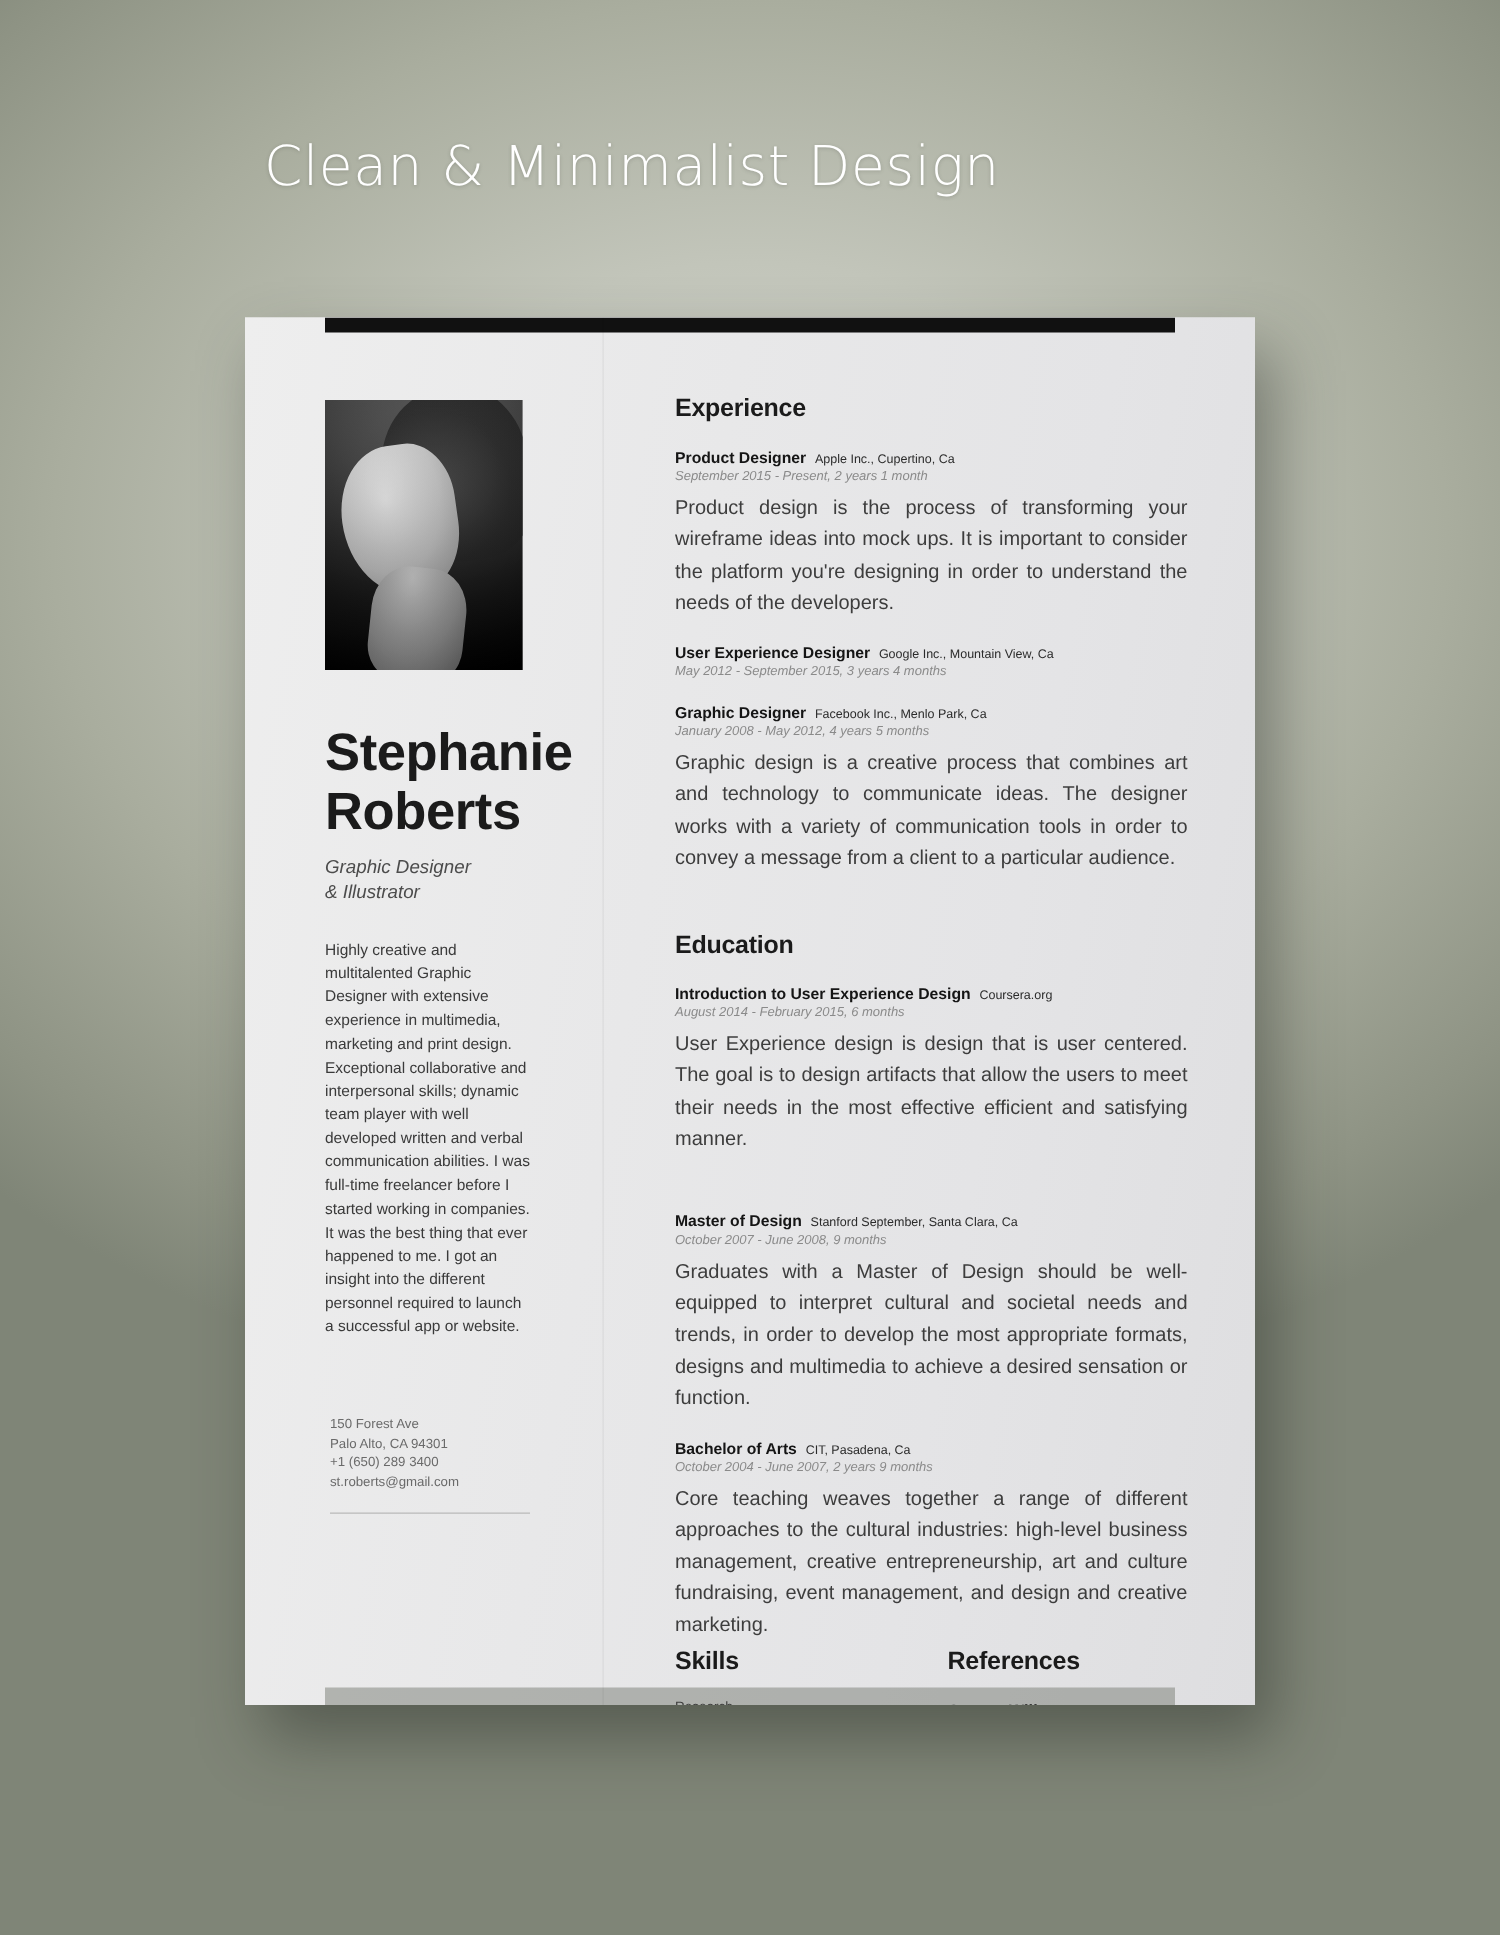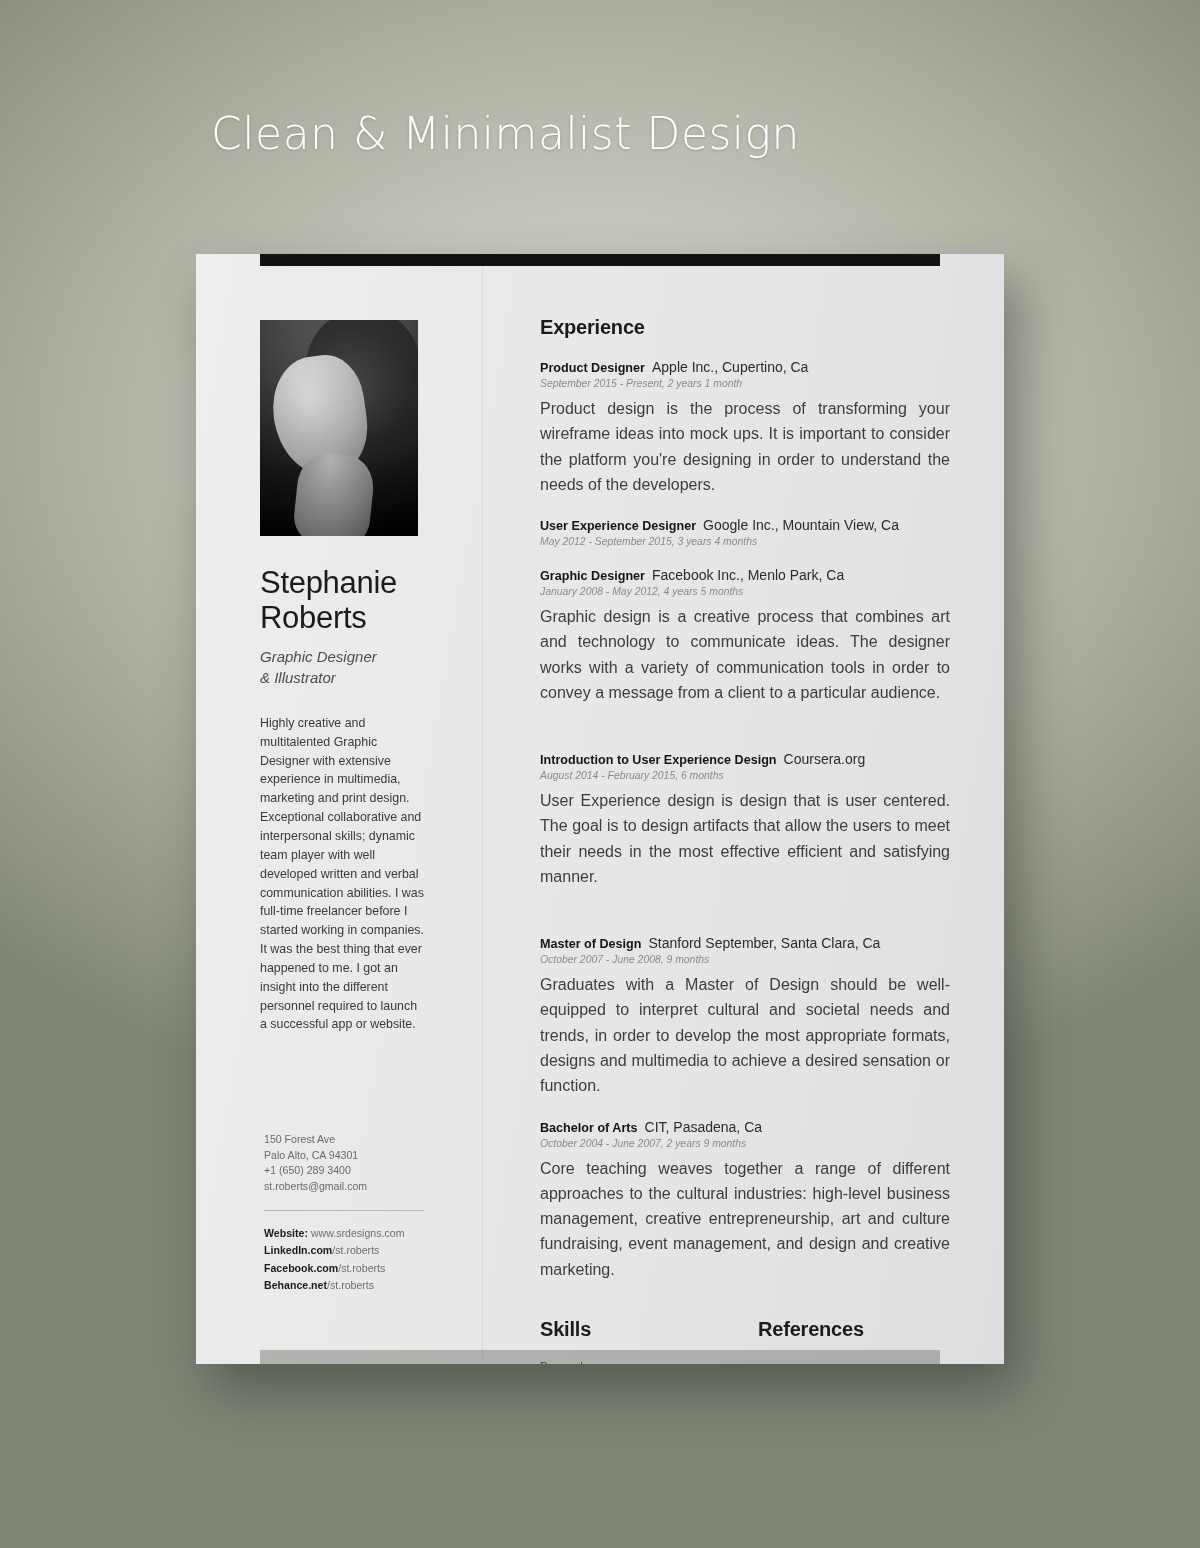--- a/index.html
+++ b/index.html
@@ -117,24 +117,24 @@
     background: radial-gradient(ellipse at 40% 10%, #ded6cf 0%, #a9a099 60%, #7a736d 100%);
     border-radius: 38% 38% 30% 30%;
     transform: rotate(6deg);
   }
   .photo .shade {
     position: absolute; inset: 0;
     background: linear-gradient(180deg, rgba(255,255,255,0.06), rgba(0,0,0,0.30));
   }
 
   .name {
-    margin-top: 30px;
-    font-size: 31px;
+    margin-top: 42px;
+    font-size: 42px;
     line-height: 1.12;
-    font-weight: 400;
+    font-weight: 700;
     color: #1b1b1b;
     letter-spacing: -0.3px;
   }
   .subtitle {
     margin-top: 12px;
     font-size: 15px;
     line-height: 1.35;
     font-style: italic;
     color: #4c4c4c;
   }
@@ -189,21 +189,21 @@
   }
   .entry { margin-bottom: 20px; }
   .entry-head {
     font-size: 12.6px;
     color: #151515;
     font-weight: 700;
     margin-bottom: 3px;
   }
   .entry-head .org {
     font-weight: 400;
-    font-size: 14px;
+    font-size: 10px;
     color: #2b2b2b;
     margin-left: 7px;
     margin-top: 22px;
   }
   .entry-date {
     font-size: 10.4px;
     font-style: italic;
     color: #8a8a8a;
     margin-bottom: 7px;
   }
@@ -273,35 +273,20 @@
   </div>
 
   <div class="contact">
     <div class="line">150 Forest Ave</div>
     <div class="line">Palo Alto, CA 94301</div>
     <div class="line">+1 (650) 289 3400</div>
     <div class="line">st.roberts@gmail.com</div>
 
     <div class="rule"></div>
 
-    <div class="links">
-      <div class="line">
-        <b>Website:</b>
-        <span>www.srdesigns.com</span>
-      </div>
-      <div class="line">
-        <b>LinkedIn.com</b><span>/st.roberts</span>
-      </div>
-      <div class="line">
-        <b>Facebook.com</b><span>/st.roberts</span>
-      </div>
-      <div class="line">
-        <b>Behance.net</b><span>/st.roberts</span>
-      </div>
-    </div>
   </div>
 
   <div class="right-col">
 
     <h2 class="section">Experience</h2>
 
     <div class="entry">
       <div class="entry-head">
         <span>Product Designer</span><span class="org">Apple Inc., Cupertino, Ca</span>
       </div>
@@ -319,20 +304,21 @@
     <div class="entry">
       <div class="entry-head">
         <span>Graphic Designer</span><span class="org">Facebook Inc., Menlo Park, Ca</span>
       </div>
       <div class="entry-date">January 2008 - May 2012, 4 years 5 months</div>
       <div class="entry-desc">Graphic design is a creative process that combines art and technology to communicate ideas. The designer works with a variety of communication tools in order to convey a message from a client to a particular audience.</div>
     </div>
 
     <div class="gap-lg"></div>
 
+    <h2 class="section">Education</h2>
 
     <div class="entry">
       <div class="entry-head">
         <span>Introduction to User Experience Design</span><span class="org">Coursera.org</span>
       </div>
       <div class="entry-date">August 2014 - February 2015, 6 months</div>
       <div class="entry-desc">User Experience design is design that is user centered. The goal is to design artifacts that allow the users to meet their needs in the most effective efficient and satisfying manner.</div>
     </div>
 
     <div class="gap-lg"></div>

